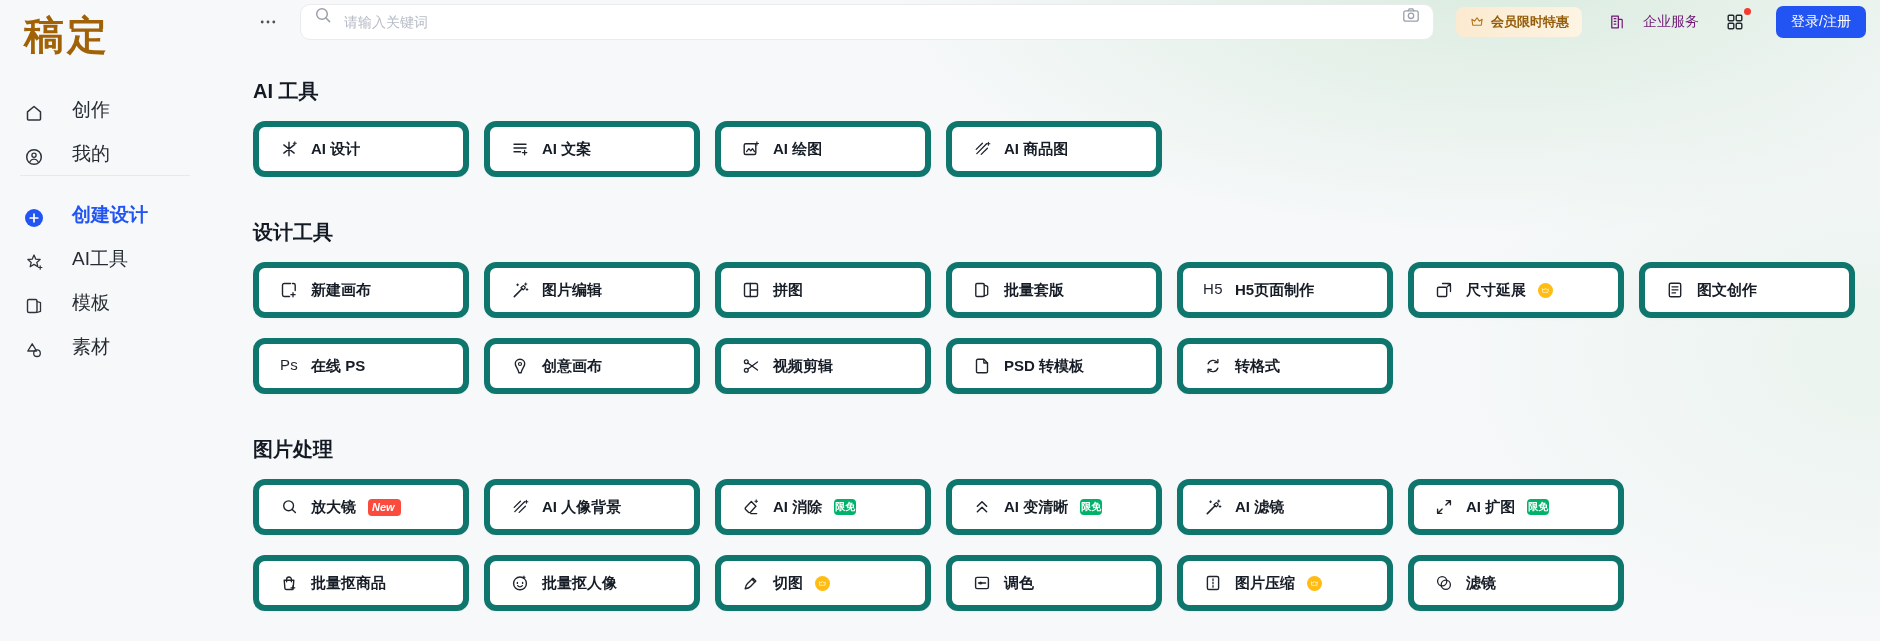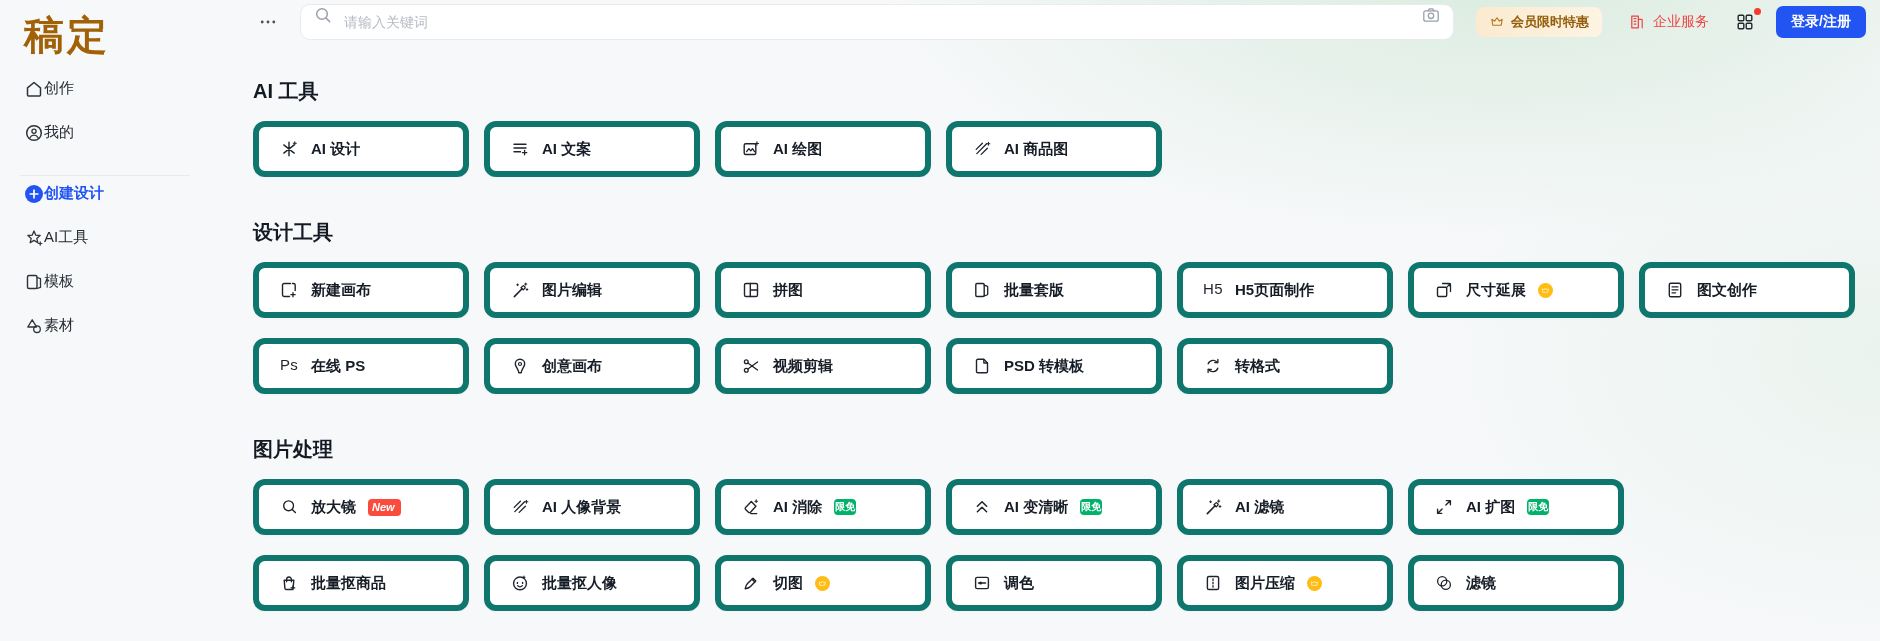--- a/index.html
+++ b/index.html
@@ -13,41 +13,41 @@
     color:#1c212a;
   }
   .icon20 svg{width:20px;height:20px;display:block}
   .icon18 svg{width:18px;height:18px;display:block}
   .icon16 svg{width:16px;height:16px;display:block}
 
   
   .sidebar{position:absolute;left:0;top:0;width:210px;height:100%;padding:8px 0 0 24px;box-sizing:border-box}
   .logo{font-size:40px;font-weight:700;color:#a16207;letter-spacing:3px;cursor:pointer}
   .side-nav{margin-top:16px}
-  .side-item{display:flex;align-items:flex-start;gap:0;height:44px;font-size:15px;color:#272c34;cursor:pointer}
+  .side-item{display:flex;align-items:flex-end;gap:28px;height:44px;font-size:19px;color:#272c34;cursor:pointer}
   .side-item .side-icon{width:20px;height:20px;color:#2e333b;flex:0 0 20px}
   .side-item.active{color:var(--accent-blue,#2254f4);font-weight:600}
   .side-divider{height:1px;background:#e7e9ec;margin:8px 20px 8px -4px}
 
   
   .topbar{position:absolute;left:210px;right:0;top:0;height:44px;display:flex;align-items:center;padding:0 14px 0 48px}
   .more-btn{border:none;background:none;color:#4a5058;width:30px;padding:0;cursor:pointer}
   .search{flex:1;height:34px;background:#fff;border:1px solid #e9ebee;border-radius:10px;display:flex;gap:9px;padding:0 12px;margin:0 22px 0 12px}
   .search-ic{color:#9aa1ab}
   .search-input{flex:1;border:none;outline:none;font-size:14px;color:#333;background:transparent;font-family:inherit}
   .search-input::placeholder{color:#b6bcc6}
   .cam-ic{color:#9aa1ab;cursor:pointer}
   .promo{height:30px;display:flex;align-items:center;gap:6px;padding:0 13px;border-radius:8px;
          background:linear-gradient(90deg,#fbead0,#fdf4e3);color:var(--promo-text,#935c08);
          font-size:13px;font-weight:600;cursor:pointer;white-space:nowrap}
   .promo .icon16{color:#b4751c}
-  .enterprise{display:flex;align-items:center;gap:7px;margin-left:26px;font-size:14px;color:#ef4444;cursor:pointer;white-space:nowrap}
+  .enterprise{display:flex;align-items:center;gap:17px;margin-left:26px;font-size:14px;color:#701a75;cursor:pointer;white-space:nowrap}
   .apps{position:relative;margin-left:26px;color:#23272e;cursor:pointer;width:21px;height:21px}
   .red-dot{position:absolute;top:-4px;right:-5px;width:7px;height:7px;border-radius:50%;background:#f43b2d}
-  .login-btn{margin-left:20px;height:32px;padding:0 15px;background:var(--accent-blue,#2254f4);color:#fff;border:none;border-radius:7px;font-size:14px;font-weight:700;cursor:pointer;font-family:inherit}
+  .login-btn{margin-left:30px;height:32px;padding:0 15px;background:var(--accent-blue,#2254f4);color:#fff;border:none;border-radius:7px;font-size:14px;font-weight:400;cursor:pointer;font-family:inherit}
 
   
   .main{position:absolute;left:253px;top:78px;right:0;bottom:0}
   .section{margin-bottom:42px}
   .section-title{font-size:20px;font-weight:700;color:#141a24;margin:0 0 16px}
   .card-row{display:flex;gap:15px;margin-bottom:20px}
   .card{width:216px;height:56px;background:#fff;border:6px solid #0f766e;border-radius:12px;
         display:flex;align-items:center;gap:12px;padding:0 12px 0 20px;box-sizing:border-box;
         box-shadow:0 1px 3px rgba(25,35,50,.03);cursor:pointer}
   .card-icon{color:#1f242c;width:20px;height:20px;flex:0 0 20px;display:flex;justify-content:center}

